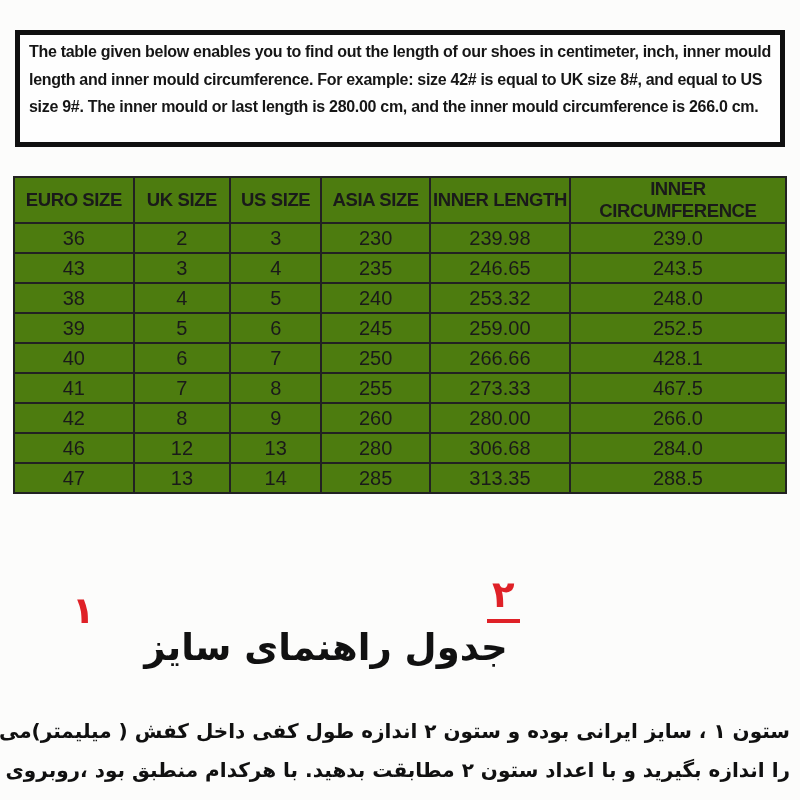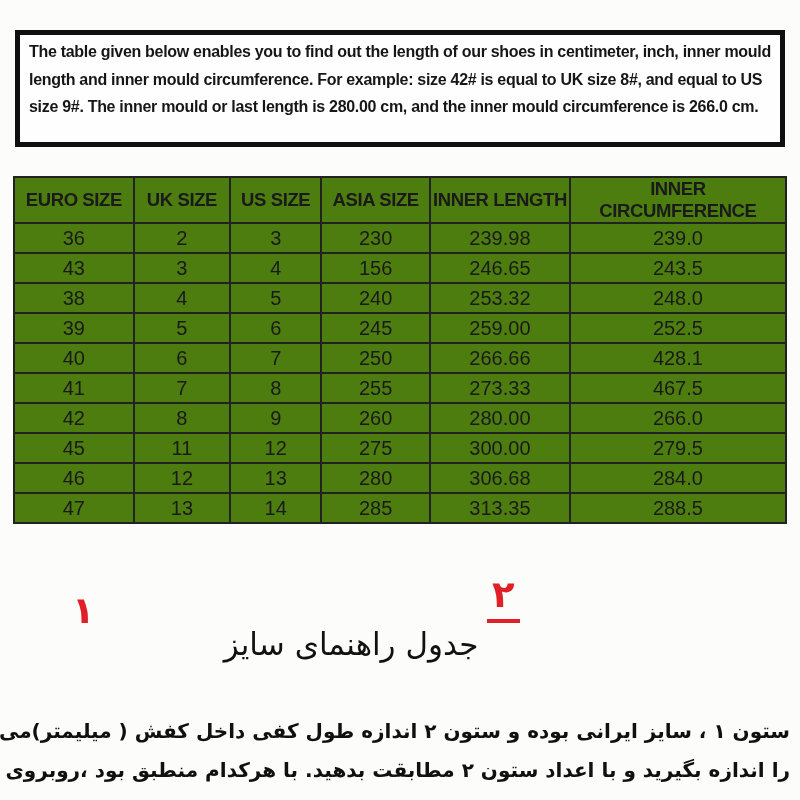--- a/index.html
+++ b/index.html
@@ -75,25 +75,24 @@
   .mark-2 { left: 487px; top: 2px; border-bottom: 4px solid #df2127; padding: 0 5px 6px 5px; }
 
   
   .page-title {
     position: absolute;
     left: 0; top: 626px;
     width: 652px;
     text-align: center;
     direction: rtl;
     font-family: "DejaVu Sans", sans-serif;
-    font-weight: normal;
-    font-size: 31px;
+    font-weight: bold;
+    font-size: 37px;
     line-height: 1.2;
     color: #111;
-    padding-left: 25px;
   }
 
   
   .footer-note {
     position: absolute;
     right: 10px; top: 712px;
     width: 782px;
     direction: rtl;
     text-align: center;
     font-family: "DejaVu Sans", sans-serif;
@@ -139,21 +138,21 @@
           <td>2</td>
           <td>3</td>
           <td>230</td>
           <td>239.98</td>
           <td>239.0</td>
         </tr>
         <tr>
           <td>43</td>
           <td>3</td>
           <td>4</td>
-          <td>156</td>
+          <td>235</td>
           <td>246.65</td>
           <td>243.5</td>
         </tr>
         <tr>
           <td>38</td>
           <td>4</td>
           <td>5</td>
           <td>240</td>
           <td>253.32</td>
           <td>248.0</td>
@@ -184,28 +183,20 @@
         </tr>
         <tr>
           <td>42</td>
           <td>8</td>
           <td>9</td>
           <td>260</td>
           <td>280.00</td>
           <td>266.0</td>
         </tr>
         <tr>
-          <td>45</td>
-          <td>11</td>
-          <td>12</td>
-          <td>275</td>
-          <td>300.00</td>
-          <td>279.5</td>
-        </tr>
-        <tr>
           <td>46</td>
           <td>12</td>
           <td>13</td>
           <td>280</td>
           <td>306.68</td>
           <td>284.0</td>
         </tr>
         <tr>
           <td>47</td>
           <td>13</td>

